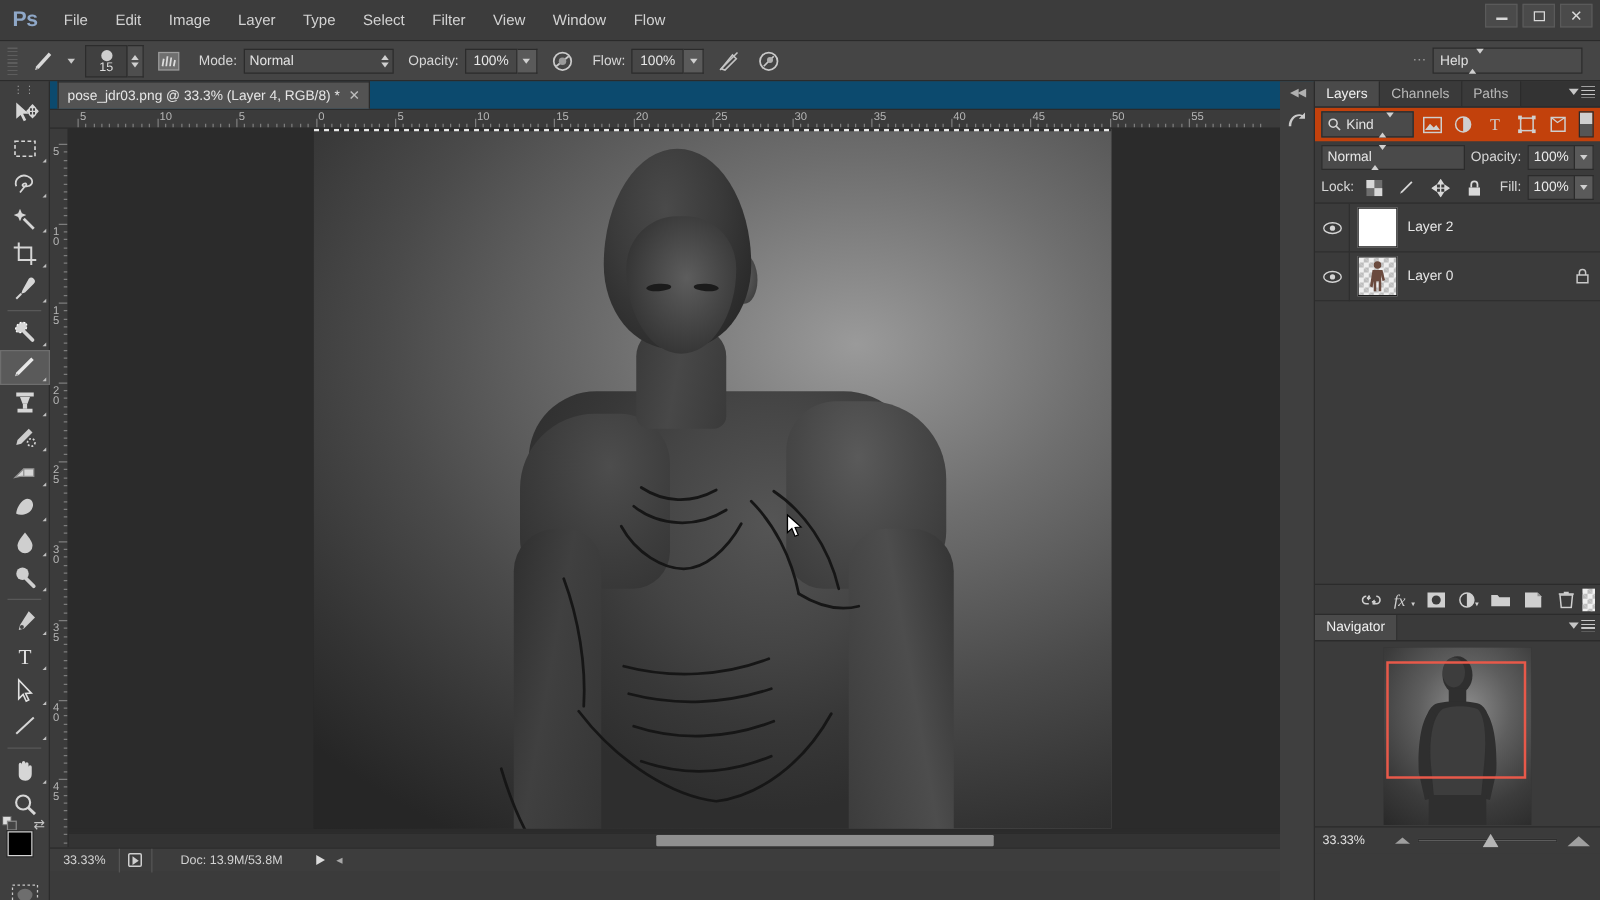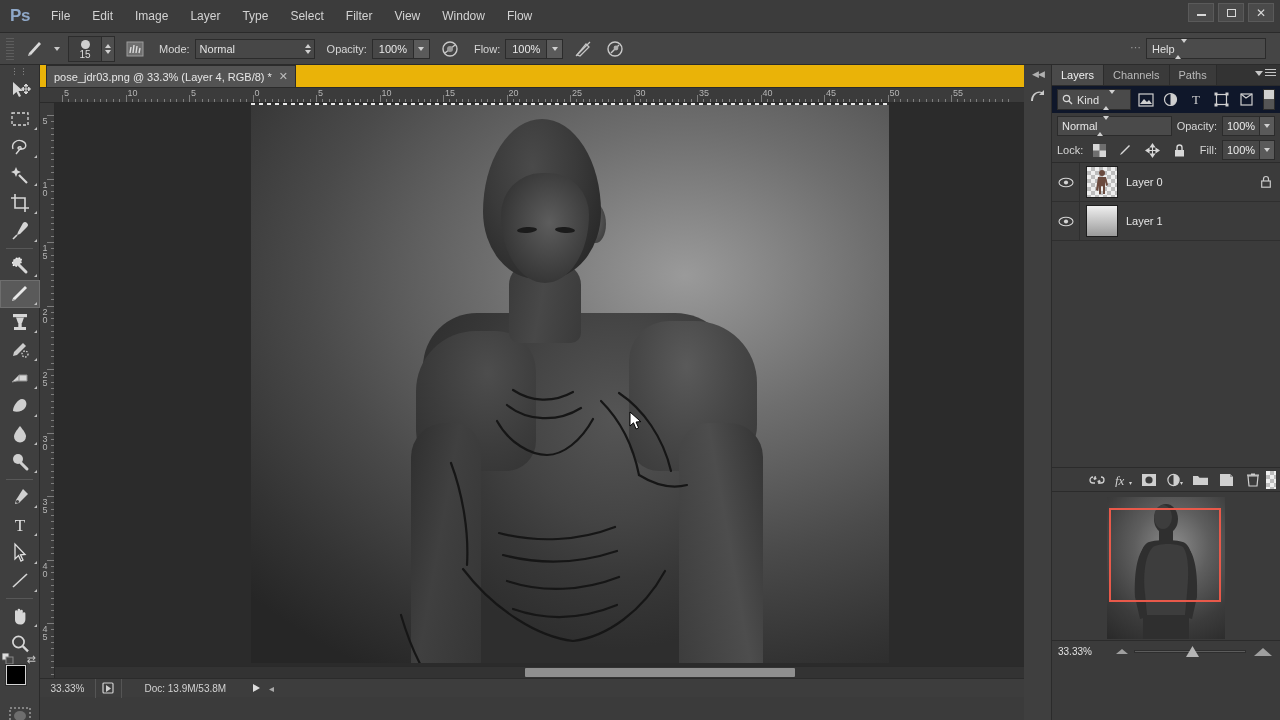--- a/index.html
+++ b/index.html
@@ -87,21 +87,21 @@
   .workspace-sel {
     position:absolute; right:14px; top:5px; width:120px; height:21px;
     background:#4b4b4b; border:1px solid #2b2b2b; display:flex; align-items:center;
     padding:0 5px; font-size:11px; color:#e0e0e0;
   }
   .dots-handle { position:absolute; right:138px; top:8px; color:#9a9a9a; font-size:11px; letter-spacing:1px;}
 
   
   .tabbar {
     position:absolute; left:40px; top:65px; width:1012px; height:23px;
-    background:#eab308; border-bottom:1px solid #2b2b2b; display:flex; align-items:flex-end;
+    background:#0c4a6e; border-bottom:1px solid #2b2b2b; display:flex; align-items:flex-end;
   }
   .doc-tab {
     height:22px; background:#535353; border:1px solid #2b2b2b; border-bottom:none;
     display:flex;align-items:center; padding:0 7px; gap:7px;
     font-size:11px; color:#e6e6e6; margin-left:6px;
   }
   .tab-close { color:#bdbdbd; font-size:11px; cursor:default; }
 
   
   .toolbar {
@@ -264,21 +264,21 @@
   .ptab {
     padding:0 9px; display:flex; align-items:center; font-size:11px; color:#b9b9b9;
     background:#3a3a3a; border-right:1px solid #2b2b2b; cursor:default;
   }
   .ptab.active { background:#4a4a4a; color:#f0f0f0; }
   .panel-menu { position:absolute; right:4px; top:4px; display:flex; gap:2px; align-items:center;}
   .pm-lines { width:11px; height:9px;
     background:repeating-linear-gradient(to bottom,#c6c6c6 0 1px,transparent 1px 3px);}
   .pm-tri { width:0;height:0;border-left:4px solid transparent;border-right:4px solid transparent;border-top:5px solid #c6c6c6;}
 
-  .filterrow { height:27px; display:flex; align-items:center; padding:0 5px; gap:4px; background:#0f172a;}
+  .filterrow { height:27px; display:flex; align-items:center; padding:0 5px; gap:4px; background:#c2410c;}
   .kind-sel {
     width:76px; height:21px; background:#4a4a4a; border:1px solid #2b2b2b;
     display:flex; align-items:center; gap:4px; padding:0 4px; font-size:11px; color:#e2e2e2; position:relative;
   }
   .fi { width:22px;height:21px; display:flex;align-items:center;justify-content:center; cursor:default;}
   .toggle-col { width:12px; height:21px; background:linear-gradient(to bottom,#cfcfcf 0 50%,#555 50% 100%); border:1px solid #2b2b2b; margin-left:2px;}
 
   .bmrow { height:25px; display:flex; align-items:center; padding:0 5px; gap:5px;}
   .blend-sel {
     width:118px; height:20px; background:#4a4a4a; border:1px solid #2b2b2b;
@@ -1067,20 +1067,32 @@
         <div style="display:flex;">
           <div class="valbox">100%</div>
           <div class="valdrop">
               <span class="spin-dn"></span>
             </div>
         </div>
       </div>
 
       <div class="layerlist">
 
+        <div class="layer-row">
+          <div class="eye-cell">
+            <svg width="16" height="11" viewBox="0 0 16 11">
+                <ellipse cx="8" cy="5.5" rx="7" ry="4.3" fill="none" stroke="#d4d4d4" stroke-width="1.1"></ellipse>
+                <circle cx="8" cy="5.5" r="2.1" fill="#d4d4d4"></circle>
+              </svg>
+          </div>
+          <div class="thumb-cell">
+            <div class="lthumb" style="background:#ffffff;"></div>
+          </div>
+          <div class="lname">Layer 2</div>
+        </div>
 
 
 
         <div class="layer-row">
           <div class="eye-cell">
             <svg width="16" height="11" viewBox="0 0 16 11">
                 <ellipse cx="8" cy="5.5" rx="7" ry="4.3" fill="none" stroke="#d4d4d4" stroke-width="1.1"></ellipse>
                 <circle cx="8" cy="5.5" r="2.1" fill="#d4d4d4"></circle>
               </svg>
           </div>
@@ -1094,32 +1106,20 @@
           <div class="lname">Layer 0</div>
           <div class="lock-icon">
             <svg width="12" height="14" viewBox="0 0 12 14">
                 <path d="M3.5 6 V4 a2.5 2.5 0 0 1 5 0 V6" fill="none" stroke="#c9c9c9" stroke-width="1.2"></path>
                 <rect x="1.7" y="6" width="8.6" height="6.2" fill="none" stroke="#c9c9c9" stroke-width="1.2"></rect>
               </svg>
           </div>
         </div>
 
 
-        <div class="layer-row">
-          <div class="eye-cell">
-            <svg width="16" height="11" viewBox="0 0 16 11">
-                <ellipse cx="8" cy="5.5" rx="7" ry="4.3" fill="none" stroke="#d4d4d4" stroke-width="1.1"></ellipse>
-                <circle cx="8" cy="5.5" r="2.1" fill="#d4d4d4"></circle>
-              </svg>
-          </div>
-          <div class="thumb-cell">
-            <div class="lthumb" style="background:linear-gradient(to bottom,#efefef,#9a9a9a);"></div>
-          </div>
-          <div class="lname">Layer 1</div>
-        </div>
 
       </div>
 
       <div class="panel-footer">
         <div class="pf-btn">
           <svg width="16" height="14" viewBox="0 0 16 14">
               <path d="M6 7 a3 3 0 0 1 0-3 h1 M10 7 a3 3 0 0 1 0 3 h-1" fill="none" stroke="#cfcfcf" stroke-width="1.3"></path>
               <path d="M4.5 5.5 h3 M8.5 8.5 h3" stroke="#cfcfcf" stroke-width="1.3"></path>
               <path d="M4 4 a3 3 0 0 0 0 6 h2 M12 4 a3 3 0 0 1 0 6 h-2" fill="none" stroke="#cfcfcf" stroke-width="1.3"></path>
             </svg>
@@ -1158,20 +1158,28 @@
           <svg width="14" height="15" viewBox="0 0 14 15">
               <path d="M2 4 h10 l-1 10 H3 Z" fill="none" stroke="#cfcfcf" stroke-width="1.2"></path>
               <path d="M1 3.2 h12 M5 2 h4" stroke="#cfcfcf" stroke-width="1.2"></path>
             </svg>
         </div>
         <div class="pf-btn checker" style="width:10px;height:18px;"></div>
       </div>
     </div>
 
     <div class="navpanel">
+      <div class="panel-tabs">
+        <div class="ptab active">Navigator</div>
+        <div style="flex:1;background:#3a3a3a;"></div>
+        <div class="panel-menu">
+          <span class="pm-tri"></span>
+          <span class="pm-lines"></span>
+        </div>
+      </div>
       <div class="nav-body">
         <div class="nav-thumb">
           <div class="nav-img"></div>
           <svg width="118" height="142" style="position:absolute;left:0;top:0;">
             <g fill="#2f2f2f">
               <ellipse cx="59" cy="22" rx="12" ry="15"></ellipse>
               <rect x="52" y="33" width="14" height="12"></rect>
               <path d="M40 46 C46 42 72 42 78 46 C86 52 88 70 86 92 L84 120 H34 L32 92 C30 70 32 52 40 46 Z"></path>
               <path d="M38 50 C30 56 27 78 28 100 L33 122 L40 120 L37 96 C36 76 38 60 42 54 Z"></path>
               <path d="M80 50 C88 56 91 78 90 100 L85 122 L78 120 L81 96 C82 76 80 60 76 54 Z"></path>

